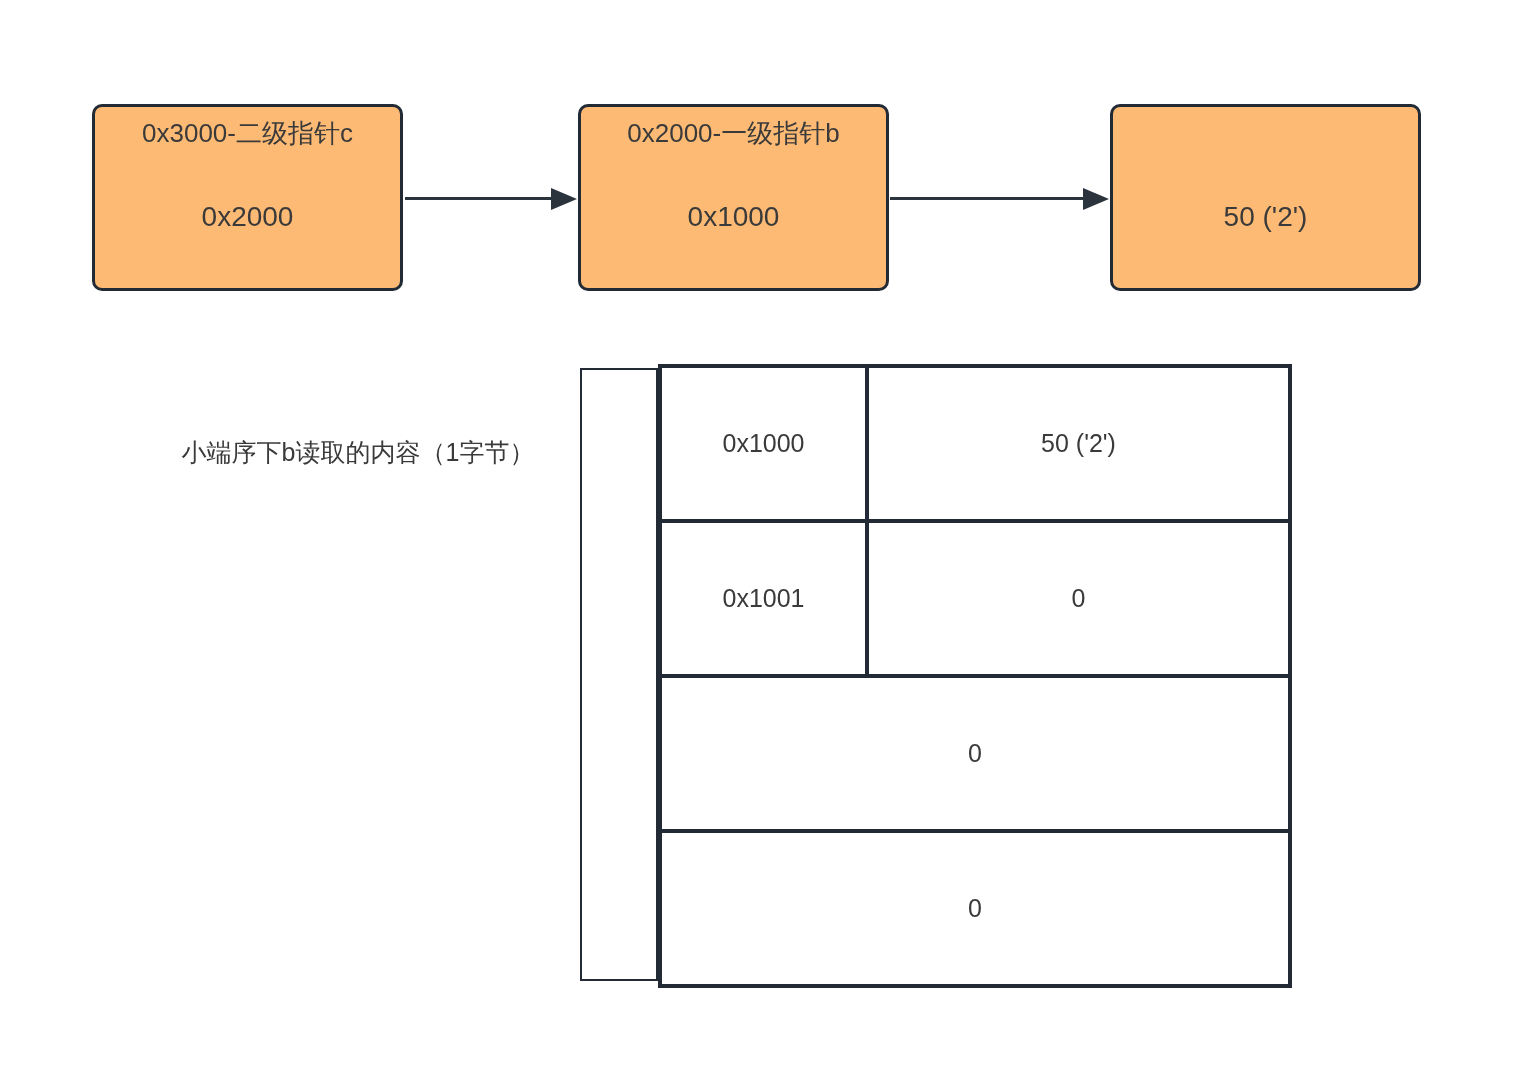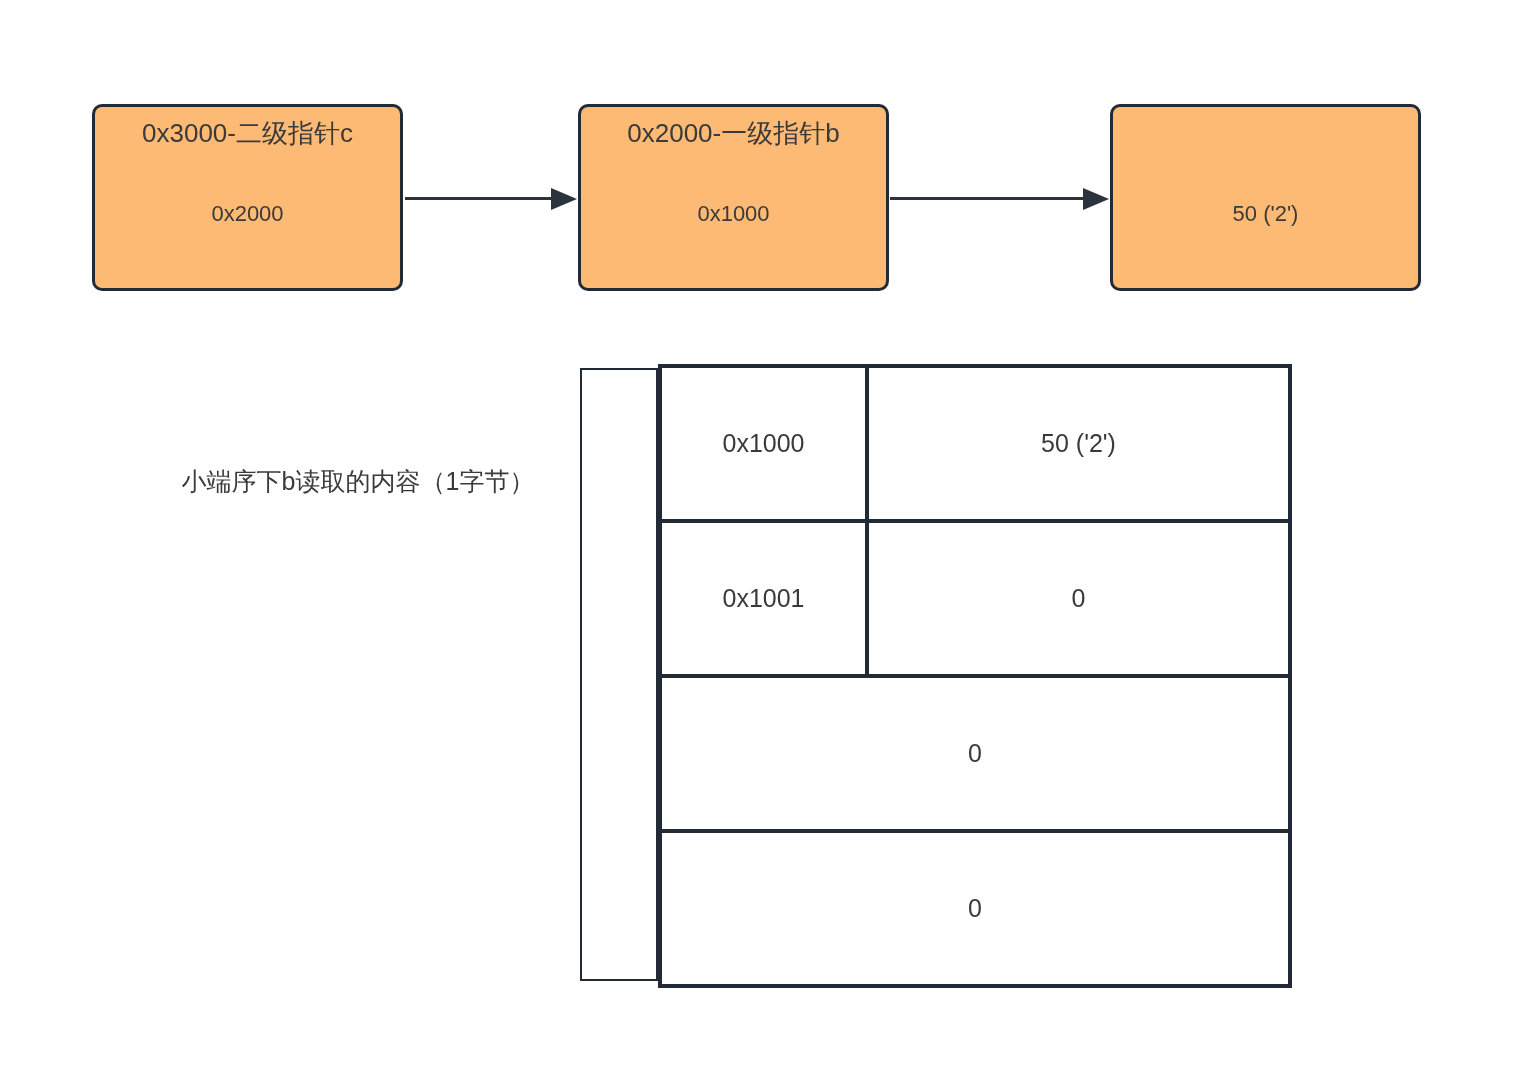--- a/index.html
+++ b/index.html
@@ -35,21 +35,21 @@
     font-size: 26px;
     color: #3a3a3a;
     white-space: nowrap;
   }
   .node-value {
     position: absolute;
     top: 94px;
     left: 0;
     width: 100%;
     text-align: center;
-    font-size: 22px;
+    font-size: 28px;
     color: #3a3a3a;
     white-space: nowrap;
   }
   
   .arrow {
     position: absolute;
     top: 188px;
     height: 22px;
   }
   .arrow-line {
@@ -73,21 +73,20 @@
   
   .caption {
     position: absolute;
     left: 168px;
     top: 436px;
     width: 380px;
     font-size: 25px;
     color: #3a3a3a;
     text-align: center;
     white-space: nowrap;
-    margin-top: 29px;
   }
   
   .outer-rect {
     position: absolute;
     left: 580px;
     top: 368px;
     width: 78px;
     height: 613px;
     box-sizing: border-box;
     border: 2px solid #222b35;

